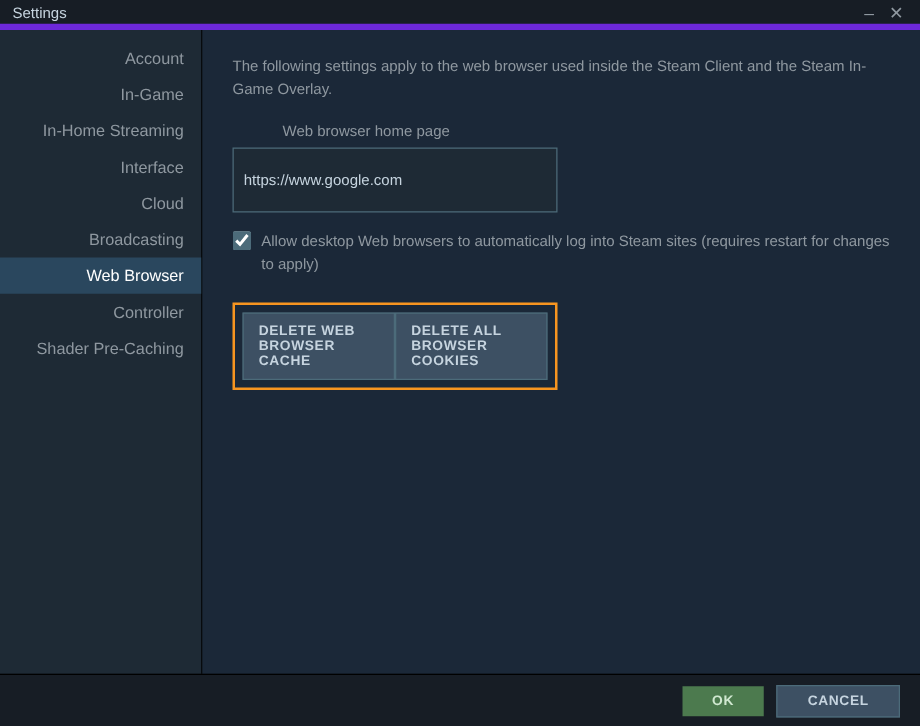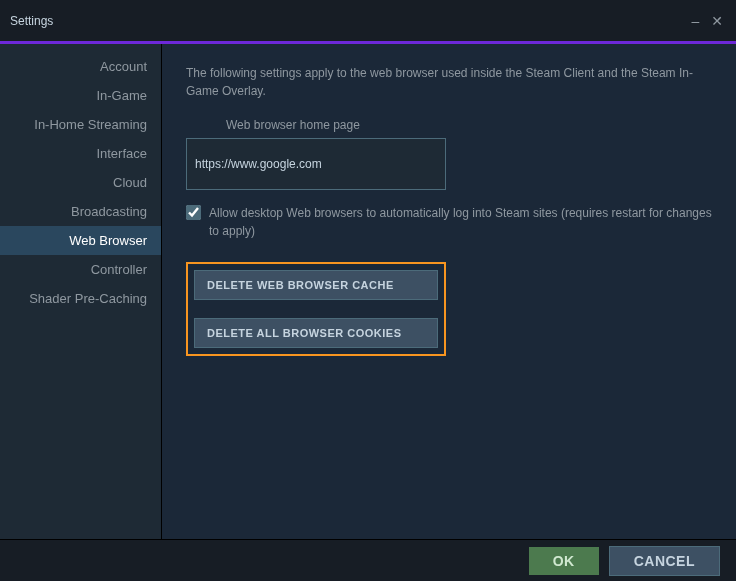--- a/index.html
+++ b/index.html
@@ -9,26 +9,26 @@
       background: #1b2838;
       font-family: "Arial", sans-serif;
       font-size: 13px;
       color: #c6d4df;
       overflow: hidden;
     }
 
     
     .titlebar {
       background: #171d25;
-      height: 44px;
+      height: 24px;
       display: flex;
       align-items: center;
       justify-content: space-between;
       padding: 0 10px;
-      border-bottom: 3px solid #6d28d9;
+      border-bottom: 5px solid #6d28d9;
     }
     .titlebar-title {
       color: #c6d4df;
       font-size: 12px;
     }
     .titlebar-controls {
       display: flex;
       gap: 6px;
     }
     .titlebar-btn {
@@ -121,22 +121,22 @@
       color: #8f98a0;
       font-size: 12px;
       line-height: 1.5;
     }
 
     
     .delete-buttons-group {
       border: 2px solid #f89520;
       padding: 6px;
       display: inline-flex;
-      flex-direction: column;
-      gap: 18px;
+      flex-direction: row;
+      gap: 0;
       width: 260px;
     }
     .delete-btn {
       background: #3d5063;
       border: 1px solid #4c6b7a;
       color: #c6d4df;
       padding: 8px 12px;
       font-size: 11px;
       font-weight: bold;
       letter-spacing: 0.5px;
@@ -156,21 +156,21 @@
       background: #171d25;
       border-top: 1px solid #000;
       display: flex;
       align-items: center;
       justify-content: flex-end;
       padding: 0 16px;
       gap: 10px;
     }
     .footer-btn {
       padding: 6px 24px;
-      font-size: 14px;
+      font-size: 11px;
       font-weight: bold;
       cursor: pointer;
       border: none;
       letter-spacing: 0.5px;
     }
     .footer-btn.ok {
       background: #4c7a4e;
       color: #d0e8d0;
     }
     .footer-btn.cancel {

